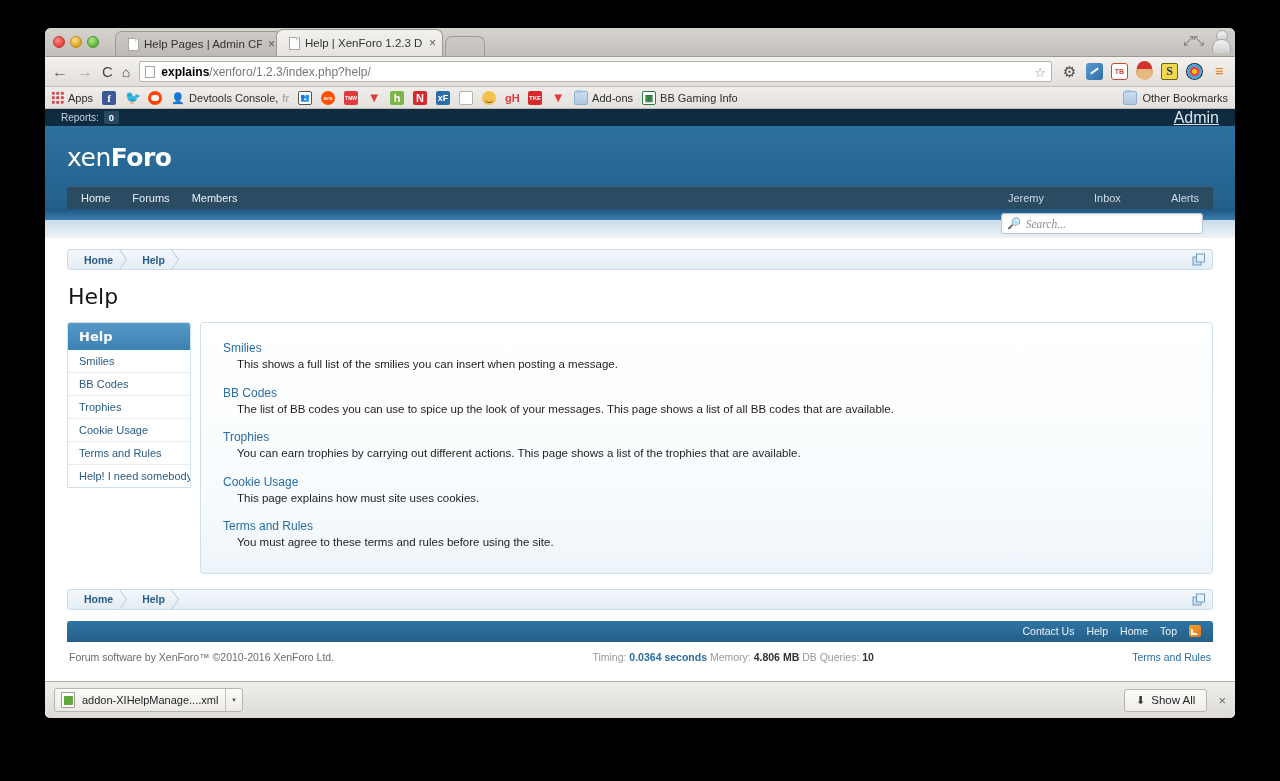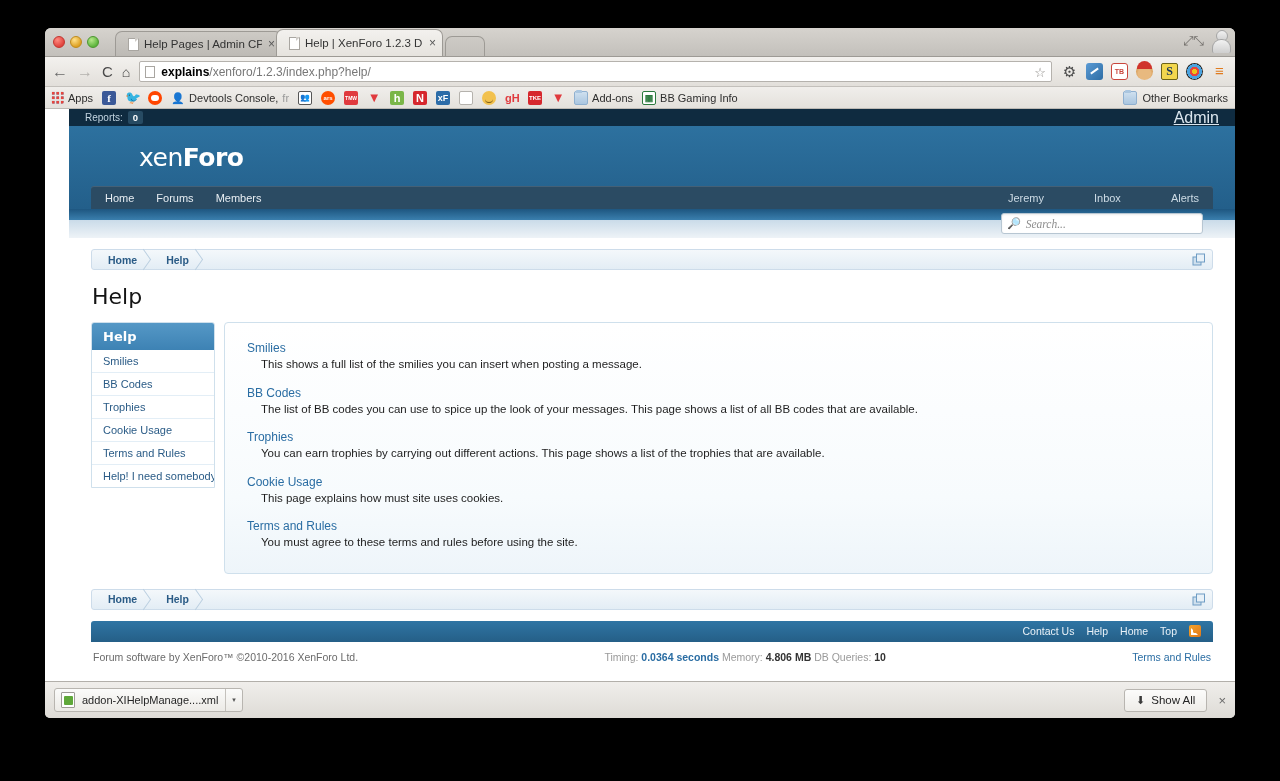--- a/index.html
+++ b/index.html
@@ -205,21 +205,20 @@
   .ico-bbg { background:#fff; border:1px solid #2c7a3e; color:#2c7a3e; font-size:9px; text-align:center; line-height:12px; font-weight:700;}
   .bm-dim { color: #9a9a9a; }
   .other-bm { position: absolute; right: 7px; display:flex; align-items:center; gap:5px; }
 
   
   .viewport {
     flex: 1;
     background: #fff;
     overflow: hidden;
     position: relative;
-    padding-left: 24px;
   }
 
   
   .xf-adminbar {
     height: 17px;
     background: #0f2b40;
     display: flex; align-items: center;
     padding: 0 16px;
     font-size: 10px; color: #c3d4e0;
     justify-content: space-between;
@@ -237,21 +236,20 @@
     padding: 10px 22px 0 22px;
     position: relative;
   }
   .xf-logo {
     font-size: 25px;
     color: #fff;
     font-weight: 400;
     letter-spacing: -0.5px;
     padding: 7px 0 14px 0;
     font-family: "DejaVu Sans", sans-serif;
-    margin-left: 48px;
   }
   .xf-logo .bold { font-weight: 700; }
 
   .xf-navtabs {
     background: #2b4b63;
     border-radius: 3px 3px 0 0;
     height: 23px;
     display: flex; align-items: center;
     padding: 0 14px;
     font-size: 11px;

